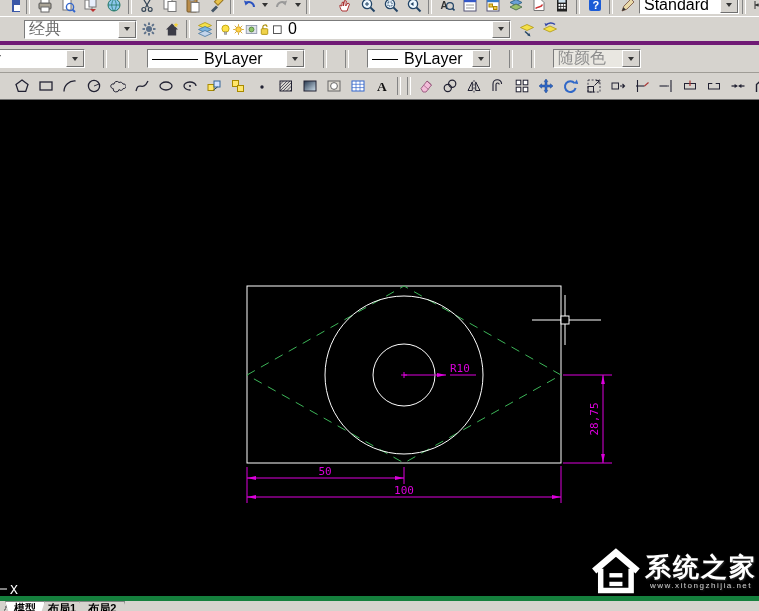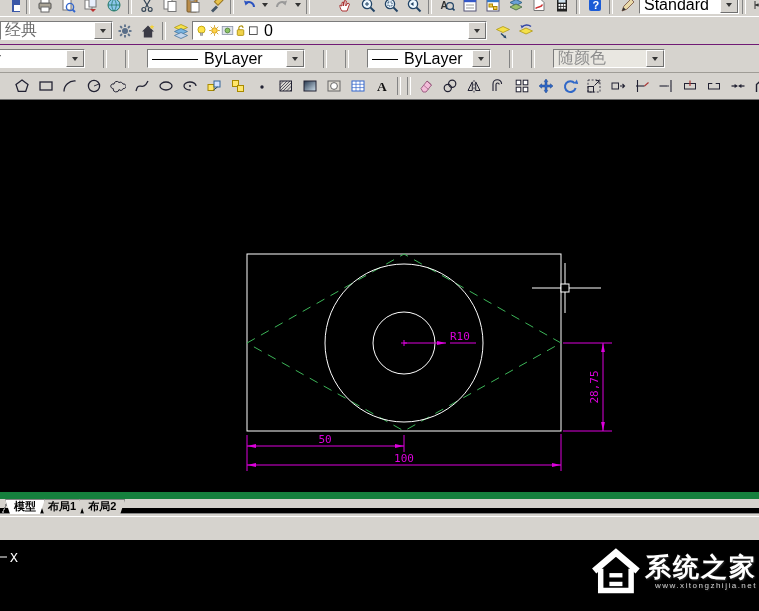--- a/index.html
+++ b/index.html
@@ -2,57 +2,57 @@
 <html><head>
 <meta charset="utf-8">
 <style>
   html,body{margin:0;padding:0;background:#555;}
   #app{position:relative;width:759px;height:611px;background:#000;overflow:hidden;
        font-family:"Liberation Sans","DejaVu Sans",sans-serif;font-size:11px;color:#000;}
   
   .tbrow{background:#d6d3ce;display:flex;align-items:center;position:relative;box-sizing:border-box;}
   #row1{height:17px;overflow:hidden;border-bottom:1px solid #fff;}
   #row1-inner{display:flex;align-items:center;height:24px;margin-top:-7px;width:100%;}
-  #row2{height:28px;border-bottom:1px solid #701a75;}
+  #row2{height:28px;border-bottom:4px solid #701a75;padding-left:24px;}
   #row3{height:28px;border-bottom:1px solid #9f9c96;gap:15px;}
   #row4{height:27px;border-bottom:1px solid #6f6f6f;overflow:hidden;}
   .icon{width:23px;height:22px;display:flex;align-items:center;justify-content:center;flex:none;}
   #row4 .icon{width:24px;height:24px;}
   .caret{width:10px;height:22px;display:flex;align-items:center;justify-content:center;flex:none;}
   .caret::before{content:"";border-left:3px solid transparent;border-right:3px solid transparent;border-top:4px solid #333;}
   .sep{width:2px;height:18px;border-left:1px solid #848484;border-right:1px solid #fff;margin:0 3px;flex:none;}
   .gap20{width:20px;flex:none;}
   
   .combo{background:#fff;border:1px solid;border-color:#7b7b7b #fff #fff #7b7b7b;
          height:19px;display:flex;align-items:center;box-sizing:border-box;flex:none;position:relative;overflow:hidden;}
   .combo .val{flex:1;padding:0 4px;white-space:nowrap;font-size:16px;}
   .combo .dd{width:16px;align-self:stretch;background:#d6d3ce;border:1px solid;border-color:#fff #6f6f6f #6f6f6f #fff;
              display:flex;align-items:center;justify-content:center;flex:none;}
   .combo .dd::before{content:"";border-left:3px solid transparent;border-right:3px solid transparent;border-top:4px solid #333;}
   .combo.disabled{background:#e9e7e1;}
   .combo.disabled .val{color:#8d8d8d;}
   .lt-line{display:inline-block;height:0;border-top:1px solid #000;vertical-align:middle;margin-right:6px;}
   
-  #canvas{position:relative;width:759px;height:392px;background:#000;}
+  #canvas{position:relative;width:759px;height:464px;background:#000;margin-top:32px;}
   
-  #tabbar{height:16px;background:#d6d3ce;display:flex;align-items:flex-start;border-top:7px solid #15803d;box-sizing:border-box;}
+  #tabbar{height:16px;background:#d6d3ce;display:flex;align-items:flex-start;border-top:5px solid #15803d;box-sizing:border-box;}
   .tab-lead{width:11px;height:14px;flex:none;background:linear-gradient(115deg,transparent 46%,#848484 46%,#848484 56%,transparent 56%);}
   .tab{height:14px;line-height:13px;padding:0 9px;font-size:11px;background:#d6d3ce;color:#000;
        clip-path:polygon(0 0,100% 0,calc(100% - 5px) 100%,5px 100%);
        border-top:1px solid #848484;margin-left:-6px;box-shadow:inset 1px 0 0 #848484,inset -1px 0 0 #848484;flex:none;font-weight:bold;}
   .tab.active{background:#fff;font-weight:bold;z-index:2;position:relative;}
   
   #statusbar{height:27px;background:#d6d3ce;}
   .groove{height:2px;border-top:1px solid #848484;border-bottom:1px solid #fff;margin-top:5px;}
   
   #watermark{position:absolute;right:2px;top:547px;display:flex;align-items:center;z-index:9;color:#fff;
              text-shadow:1px 1px 2px rgba(60,60,60,.8);}
   #watermark .wm-text{display:flex;flex-direction:column;line-height:1;}
   #watermark .wm-title{font-size:26px;font-weight:bold;letter-spacing:2px;}
-  #watermark .wm-sub{font-size:8px;opacity:.8;letter-spacing:1.5px;margin-top:2px;text-align:right;}
+  #watermark .wm-sub{font-size:8px;opacity:.8;letter-spacing:1.5px;margin-top:2px;text-align:center;}
 </style>
 </head>
 <body>
 
 <div id="app">
 
   <div id="row1" class="tbrow">
     <div id="row1-inner">
       <span id="r1a" style="display:flex;align-items:center;">
           <span class="icon">
@@ -353,21 +353,21 @@
       <span class="dd"></span>
     </div>
     <span class="sep"></span>
       <span class="sep" style="margin-left:0;"></span>
     <div class="combo" style="width:124px;">
       <span class="val"><span class="lt-line" style="width:26px;"></span><span>ByLayer</span></span>
       <span class="dd"></span>
     </div>
     <span class="sep"></span>
       <span class="sep" style="margin-left:0;"></span>
-    <div class="combo disabled" style="width:112px;">
+    <div class="combo disabled" style="width:88px;">
       <span class="val">随颜色</span>
       <span class="dd"></span>
     </div>
   </div>
 
   <div id="row4" class="tbrow">
       <span class="icon" style="margin-left: -14px;">
         <svg width="16" height="16" viewBox="0 0 16 16">
           <path d="M-4 8a6 6 0 0 1 6-6" fill="none" stroke="#223" stroke-width="1.3"></path>
         </svg>

